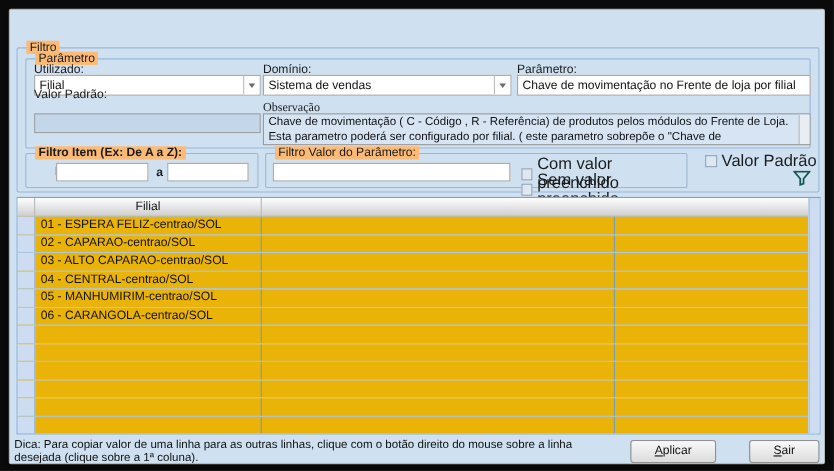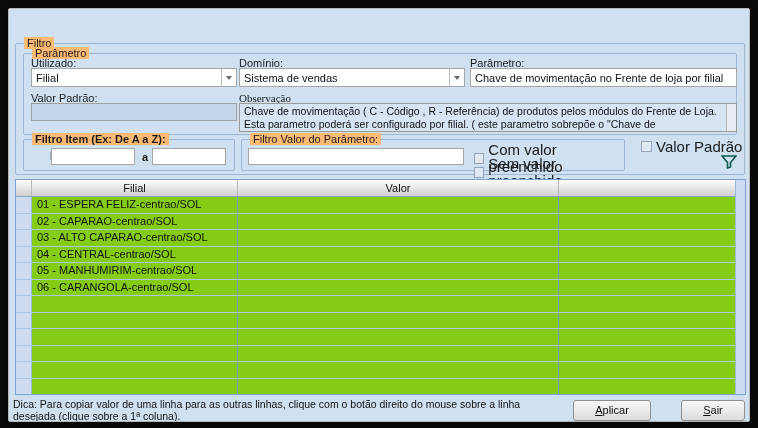--- a/index.html
+++ b/index.html
@@ -47,21 +47,21 @@
 
   
   .grid { position:absolute; left:6px; top:170px; width:731px; height:216px;
           border:1px solid #7ba2d0; background:#fff; display:flex; }
   .gridmain { width:719px; height:100%; overflow:hidden; }
   .vscroll { width:10px; height:100%; background:#cddcf0; border-left:1px solid #9db9dc; }
   .thead { display:flex; height:17px; background:linear-gradient(#ffffff,#cfcfcf);
            border-bottom:1px solid #8aa5c5; }
   .th { font-size:11px; color:#111; text-align:center; line-height:16px;
         border-right:1px solid #b9b9b9; overflow:hidden; }
-  .trow { display:flex; height:16.5px; border-bottom:1px solid #aac7e6; background:#84cc16; }
+  .trow { display:flex; height:16.5px; border-bottom:1px solid #aac7e6; background:#eab308; }
   .td { font-size:11px; color:#111; line-height:15px; overflow:hidden; white-space:nowrap; }
   .c-sel { width:16px; }
   .c-fil { width:206px; }
   .c-val { width:321px; }
   .c-ext { flex:1; }
   .td.c-sel { background:#cddcf0; border-right:1px solid #9db9dc; }
   .td.c-fil { padding-left:5px; border-right:1px solid #6f9bd2; }
   .td.c-val { border-right:1px solid #6f9bd2; }
   .th.c-sel { background:linear-gradient(#ffffff,#cfcfcf); }
 
@@ -96,21 +96,21 @@
 
     <span class="lbl" style="left:230px; top:48px;">Domínio:</span>
     <div class="combo" style="left:230px; top:59px; width:226px;">
       <span>Sistema de vendas</span>
       <span class="dd"></span>
     </div>
 
     <span class="lbl" style="left:461px; top:48px;">Parâmetro:</span>
     <div class="input" style="left:461px; top:59px; width:267px;">Chave de movimentação no Frente de loja por filial</div>
 
-    <span class="lbl" style="left:22px; top:83px;">Valor Padrão:</span>
+    <span class="lbl" style="left:22px; top:71px;">Valor Padrão:</span>
     <div class="input disabled-input" style="left:22px; top:94px; width:206px; height:18px;"></div>
 
     <span class="lbl" style="left:230px; top:83px;font-family:Liberation Serif, serif;">Observação</span>
     <div class="obsbox" style="left:230px; top:94px; width:498px; height:29px;">
       <span>Chave de movimentação ( C - Código , R - Referência) de produtos pelos módulos do Frente de Loja. Esta parametro poderá ser configurado por filial. ( este parametro sobrepõe o "Chave de movimentação no frete de loja" na versão Auto</span>
       <span class="sb"></span>
     </div>
 
     <div class="group" style="left:14px; top:130px; width:212px; height:32px;font-weight:bold;">
       <span class="glabel">Filtro Item (Ex: De A a Z):</span>
@@ -140,21 +140,20 @@
 
     <svg class="funnel" style="left:712px; top:146px;" viewBox="0 0 16 14">
       <path d="M1 1 L15 1 L9.5 7.5 L9.5 12 L6.5 13 L6.5 7.5 Z" fill="none" stroke="#0e5a50" stroke-width="1.6"></path>
     </svg>
 
     <div class="grid">
       <div class="gridmain">
         <div class="thead">
           <div class="th c-sel"></div>
           <div class="th c-fil">Filial</div>
-          <div class="th c-val">Valor</div>
           <div class="th c-ext" style="border-right:none;"></div>
         </div>
         <div>
             <div class="trow">
               <div class="td c-sel"></div>
               <div class="td c-fil">01 - ESPERA FELIZ-centrao/SOL</div>
               <div class="td c-val"></div>
               <div class="td c-ext"></div>
             </div>
             <div class="trow">

